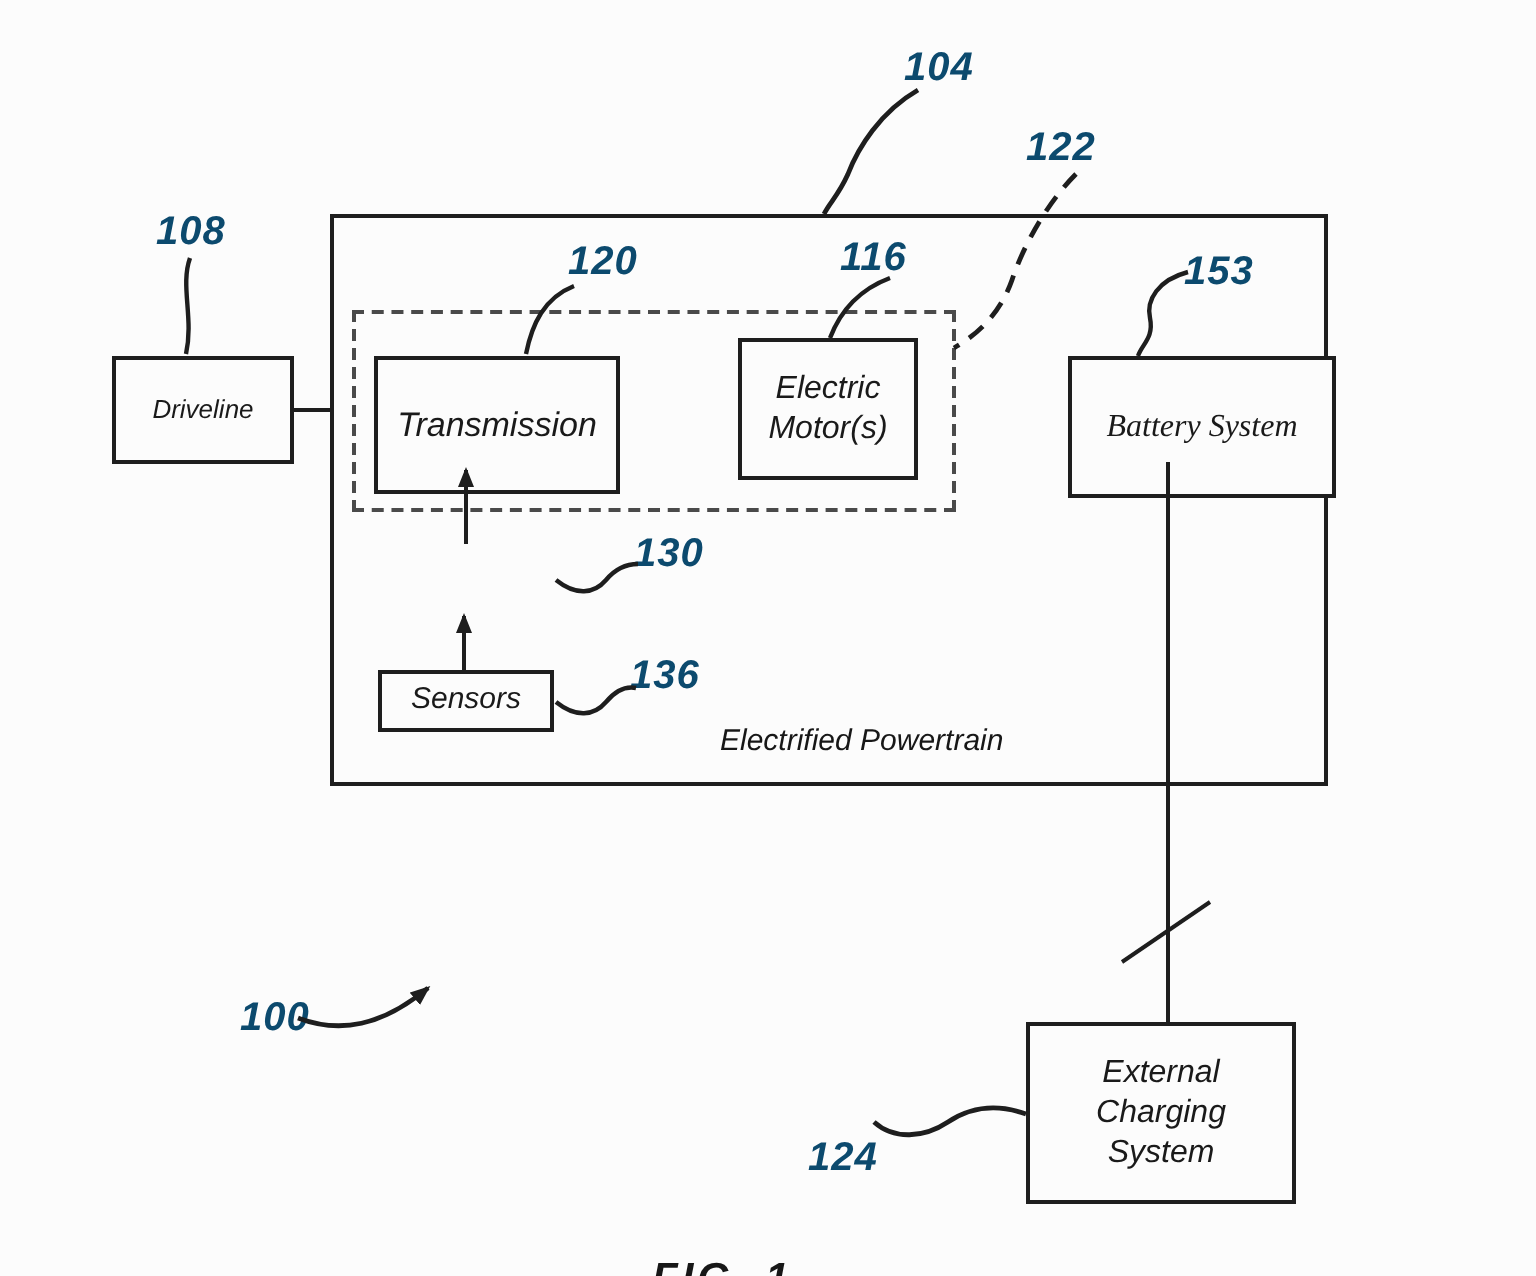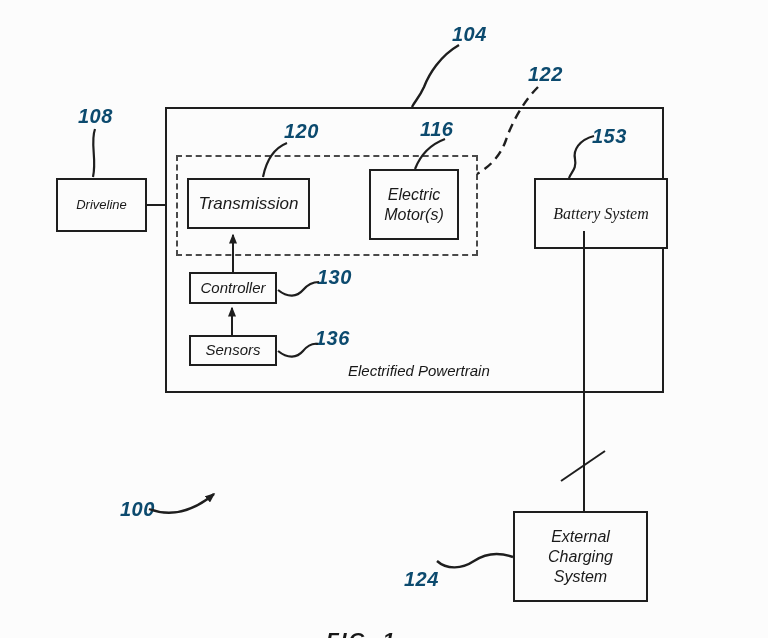--- a/index.html
+++ b/index.html
@@ -78,52 +78,49 @@
 <div id="canvas">
 
   <div class="outer-box" style="left:165px; top:107px; width:499px; height:286px;"></div>
 
   <div class="dashed-box" style="left:176px; top:155px; width:302px; height:101px;"></div>
 
   <div class="node" style="left:56px; top:178px; width:91px; height:54px; font-size:13px;">
     <span>Driveline</span>
   </div>
 
-  <div class="node" style="left:187px; top:178px; width:123px; height:51px; font-size:17px;">
+  <div class="node" style="left:187px; top:178px; width:123px; height:69px; font-size:17px;">
     <span>Transmission</span>
   </div>
 
   <div class="node" style="left:369px; top:169px; width:90px; height:71px;font-style:italic;">
     <span>Electric
 Motor(s)</span>
   </div>
 
   <div class="node" style="left:534px; top:178px; width:134px; height:71px;font-family:Liberation Serif, serif;">
     <span>Battery System</span>
   </div>
 
-  <div class="node" style="left:189px; top:272px; width:88px; height:32px; font-size:15px;">
-    <span>Controller</span>
-  </div>
 
   <div class="node" style="left:189px; top:335px; width:88px; height:31px; font-size:15px;">
     <span>Sensors</span>
   </div>
 
   <div class="node" style="left:513px; top:511px; width:135px; height:91px;">
     <span>External
 Charging
 System</span>
   </div>
 
-  <div class="region-label" style="left:348px; top:362px;text-align:center;">Electrified Powertrain</div>
+  <div class="region-label" style="left:360px; top:362px;text-align:center;">Electrified Powertrain</div>
 
   <div class="refnum" style="left:78px;  top:105px;">108</div>
   <div class="refnum" style="left:452px; top:23px;">104</div>
-  <div class="refnum" style="left:528px; top:63px;">122</div>
+  <div class="refnum" style="left:513px; top:63px;">122</div>
   <div class="refnum" style="left:284px; top:120px;">120</div>
   <div class="refnum" style="left:420px; top:118px;">116</div>
   <div class="refnum" style="left:592px; top:125px;">153</div>
   <div class="refnum" style="left:317px; top:266px;">130</div>
   <div class="refnum" style="left:315px; top:327px;">136</div>
   <div class="refnum" style="left:404px; top:568px;">124</div>
   <div class="refnum" style="left:120px; top:498px;">100</div>
 
   <div class="fig-caption" style="left:326px; top:628px;">FIG. 1</div>
 

